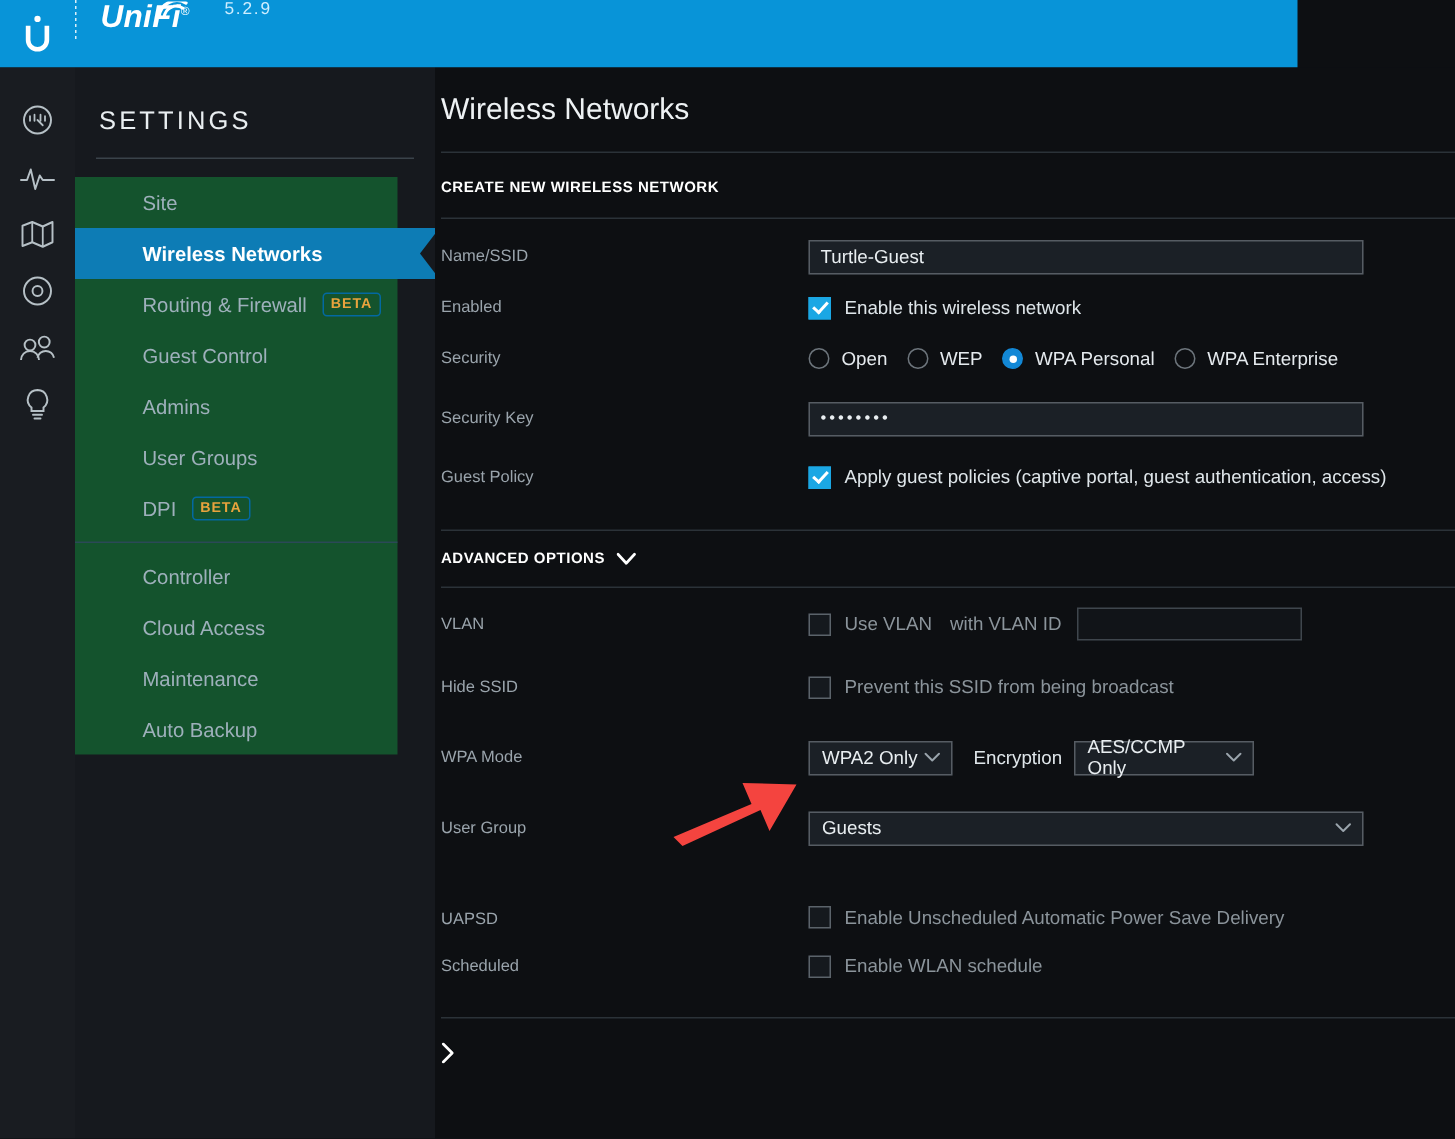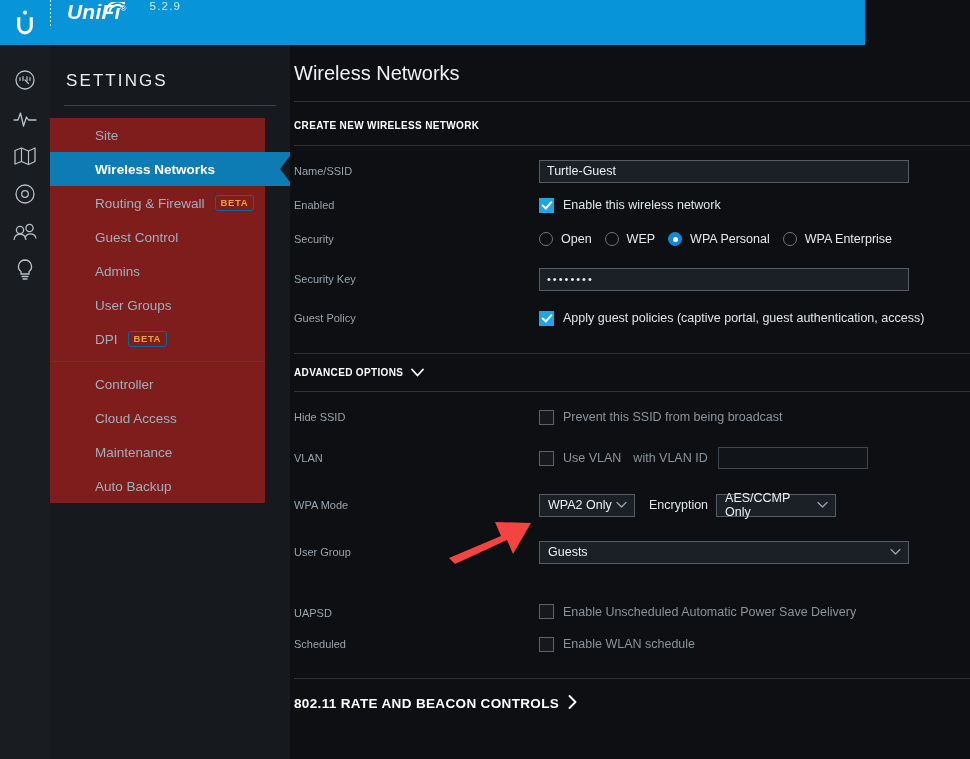--- a/index.html
+++ b/index.html
@@ -41,21 +41,21 @@
   
   .settings-col {
     position: absolute; left: 50px; top: 45px; width: 240px; height: 714px;
     background: #16191e;
   }
   .settings-title {
     color: #e9eef1; font-size: 17px; letter-spacing: 2.1px; font-weight: normal;
     padding: 26px 0 0 16px;
   }
   .settings-rule { height: 1px; background: #3a434a; margin: 14px 14px 0 14px; }
-  .menu { margin-top: 12px; background: #7f1d1d; padding: 0 0 0 0; position: relative; width: 215px; }
+  .menu { margin-top: 12px; background: #14532d; padding: 0 0 0 0; position: relative; width: 215px; }
   .menu-item {
     position: relative; height: 34px; display: flex; align-items: center;
     padding-left: 45px; color: #9eb0bb; font-size: 13.5px; cursor: pointer;
   }
   .menu-item.active {
     background: #0d7cb5; color: #ffffff; font-weight: bold; width: 230px;
   }
   .menu-item.active::after {
     content: ""; position: absolute; right: -13px; top: 0;
     border-top: 17px solid #0d7cb5; border-bottom: 17px solid #0d7cb5;
@@ -306,35 +306,35 @@
     <div class="section-title" style="padding-top:13px;">
       <span>ADVANCED OPTIONS</span>
       <span class="chev">
         <svg width="13" height="9" viewBox="0 0 13 9">
             <path d="M1 1.5 L6.5 7.5 L12 1.5" stroke="#ffffff" stroke-width="1.8" fill="none" stroke-linecap="round" stroke-linejoin="round"></path>
           </svg>
       </span>
     </div>
     <div class="hr" style="margin-top:13px;"></div>
 
-    <div class="row" style="margin-top:8px;">
-      <div class="row-label">Hide SSID</div>
-      <div class="row-field">
-        <span class="cbx"></span>
-        <span class="cbx-label dim">Prevent this SSID from being broadcast</span>
-      </div>
-    </div>
-
     <div class="row" style="margin-top:7px;">
       <div class="row-label">VLAN</div>
       <div class="row-field">
         <span class="cbx"></span>
         <span class="cbx-label dim">Use VLAN</span>
         <span class="cbx-label dim" style="margin-left:12px;">with VLAN ID</span>
         <input class="txt-input vlanid" style="margin-left: 10px;" type="text" value="">
+      </div>
+    </div>
+
+    <div class="row" style="margin-top:8px;">
+      <div class="row-label">Hide SSID</div>
+      <div class="row-field">
+        <span class="cbx"></span>
+        <span class="cbx-label dim">Prevent this SSID from being broadcast</span>
       </div>
     </div>
 
     <div class="row" style="margin-top:13px;">
       <div class="row-label">WPA Mode</div>
       <div class="row-field">
         <div class="select wpa">
           <span>WPA2 Only</span>
           <span class="chev-s">
             <svg width="11" height="7" viewBox="0 0 11 7">
@@ -380,21 +380,20 @@
       <div class="row-label">Scheduled</div>
       <div class="row-field">
         <span class="cbx"></span>
         <span class="cbx-label dim">Enable WLAN schedule</span>
       </div>
     </div>
 
     <div class="hr" style="margin-top:17px;"></div>
 
     <div class="subsection" style="margin-top:16px;">
-      <span>802.11 RATE AND BEACON CONTROLS</span>
       <span>
         <svg width="9" height="14" viewBox="0 0 9 14">
             <path d="M1.5 1 L7.5 7 L1.5 13" stroke="#ffffff" stroke-width="1.8" fill="none" stroke-linecap="round" stroke-linejoin="round"></path>
           </svg>
       </span>
     </div>
 
   </div>
 
   <div class="arrow-anno">

